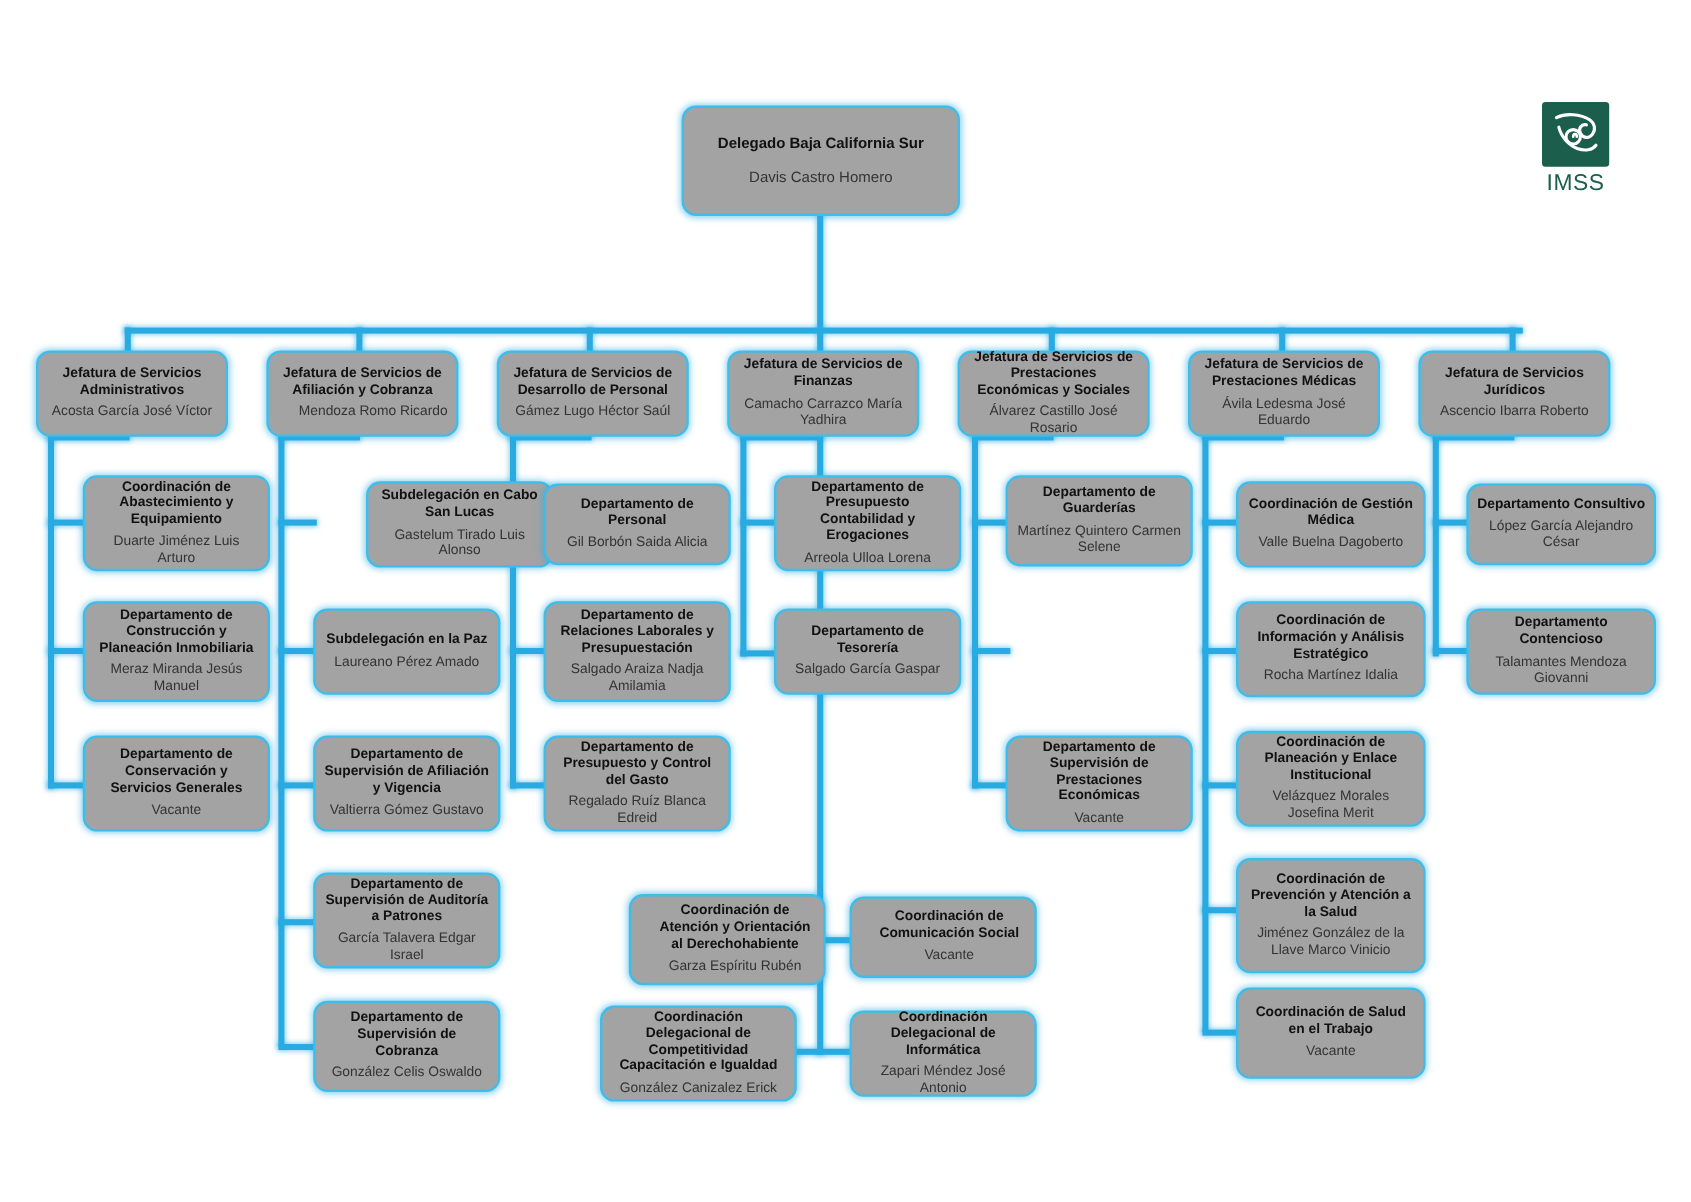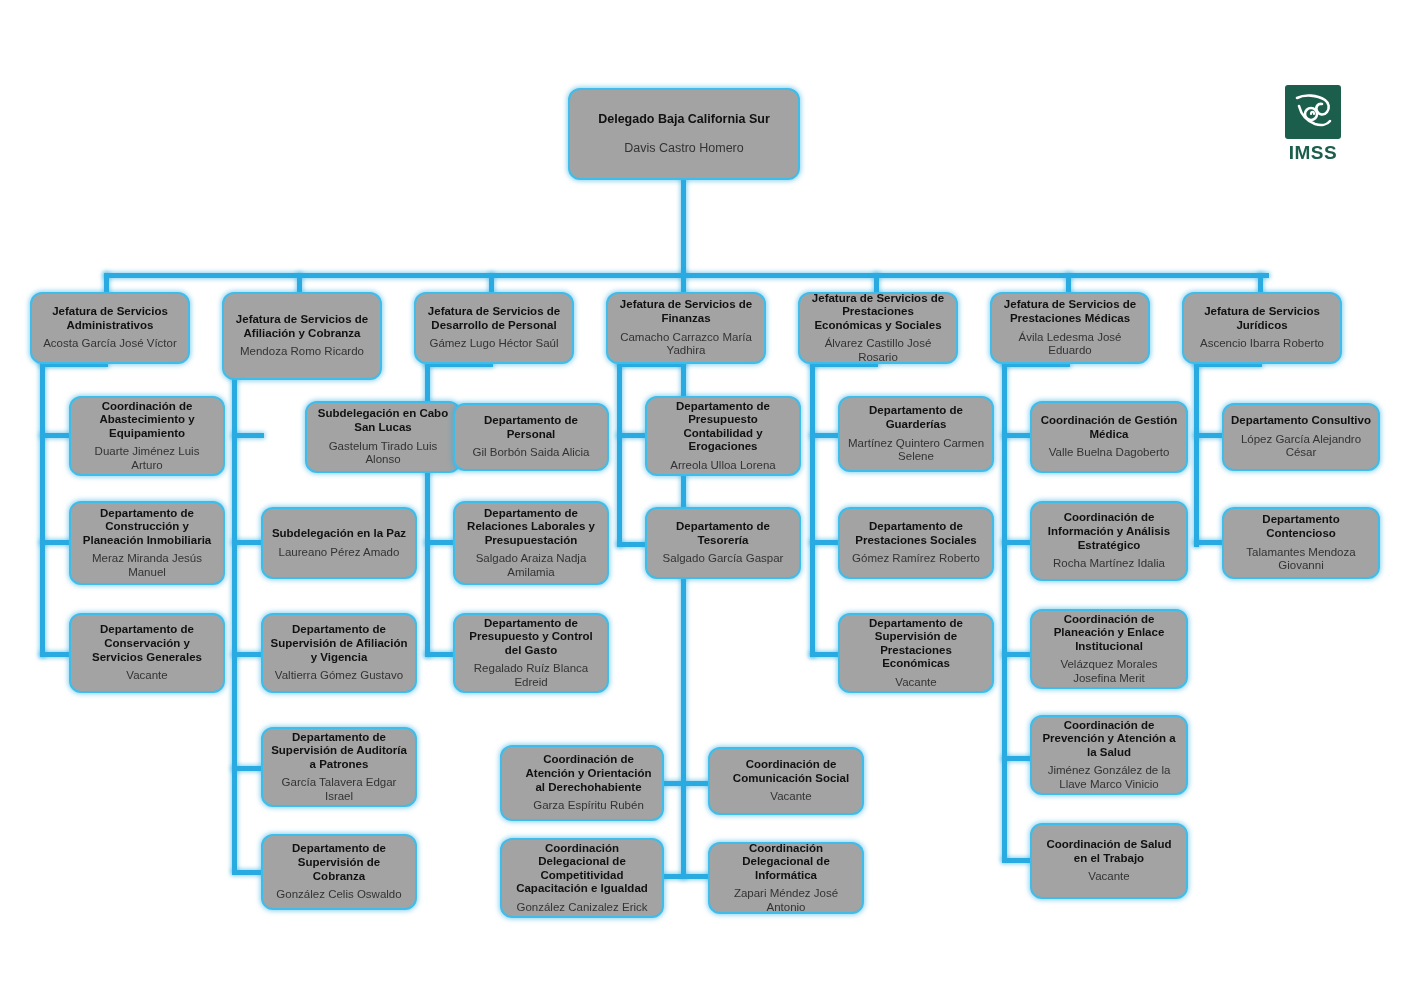--- a/index.html
+++ b/index.html
@@ -72,21 +72,21 @@
   }
   #logo .mark {
     width: 56px; height: 54px;
     background: #1A5E4B;
     border-radius: 3px;
     display: flex; align-items: center; justify-content: center;
   }
   #logo .wordmark {
     margin-top: 3px;
     font-family: "Liberation Sans", sans-serif;
-    font-weight: bold;
+    font-weight: normal;
     font-size: 19px;
     letter-spacing: 0.5px;
     color: #1A5E4B;
   }
 </style>
 </head>
 <body>
 
 <div id="canvas">
 
@@ -165,21 +165,21 @@
   <div class="node root" style="left:568px; top:88px; width:232px; height:92px;">
     <div class="title">Delegado Baja California Sur</div>
     <div class="person">Davis Castro Homero</div>
   </div>
 
   <div class="node lvl1" style="left:30px; top:292px; width:160px; height:72px;">
     <div class="title">Jefatura de Servicios Administrativos</div>
     <div class="person">Acosta García José Víctor</div>
   </div>
 
-  <div class="node lvl1" style="left:222px; top:292px; width:160px; height:88px;">
+  <div class="node lvl1" style="left:222px; top:292px; width:160px; height:72px;align-items:flex-end;">
     <div class="title">Jefatura de Servicios de Afiliación y Cobranza</div>
     <div class="person">Mendoza Romo Ricardo</div>
   </div>
 
   <div class="node lvl1" style="left:414px; top:292px; width:160px; height:72px;">
     <div class="title">Jefatura de Servicios de Desarrollo de Personal</div>
     <div class="person">Gámez Lugo Héctor Saúl</div>
   </div>
 
   <div class="node lvl1" style="left:606px; top:292px; width:160px; height:72px;">
@@ -255,60 +255,56 @@
   </div>
   <div class="node lvl2" style="left:645px; top:507px; width:156px; height:72px;">
     <div class="title">Departamento de Tesorería</div>
     <div class="person">Salgado García Gaspar</div>
   </div>
 
   <div class="node lvl2" style="left:838px; top:396px; width:156px; height:76px;">
     <div class="title">Departamento de Guarderías</div>
     <div class="person">Martínez Quintero Carmen Selene</div>
   </div>
-  <div class="node lvl2" style="left:838px; top:507px; width:156px; height:72px;">
-    <div class="title">Departamento de Prestaciones Sociales</div>
-    <div class="person">Gómez Ramírez Roberto</div>
-  </div>
   <div class="node lvl2" style="left:838px; top:613px; width:156px; height:80px;">
     <div class="title">Departamento de Supervisión de Prestaciones Económicas</div>
     <div class="person">Vacante</div>
   </div>
 
   <div class="node lvl2" style="left:1030px; top:401px; width:158px; height:72px;">
     <div class="title">Coordinación de Gestión Médica</div>
     <div class="person">Valle Buelna Dagoberto</div>
   </div>
   <div class="node lvl2" style="left:1030px; top:501px; width:158px; height:80px;">
     <div class="title">Coordinación de Información y Análisis Estratégico</div>
     <div class="person">Rocha Martínez Idalia</div>
   </div>
   <div class="node lvl2" style="left:1030px; top:609px; width:158px; height:80px;">
     <div class="title">Coordinación de Planeación y Enlace Institucional</div>
     <div class="person">Velázquez Morales Josefina Merit</div>
   </div>
-  <div class="node lvl2" style="left:1030px; top:715px; width:158px; height:80px;">
+  <div class="node lvl2" style="left:1030px; top:715px; width:158px; height:96px;">
     <div class="title">Coordinación de Prevención y Atención a la Salud</div>
     <div class="person">Jiménez González de la Llave Marco Vinicio</div>
   </div>
   <div class="node lvl2" style="left:1030px; top:823px; width:158px; height:76px;">
     <div class="title">Coordinación de Salud en el Trabajo</div>
     <div class="person">Vacante</div>
   </div>
 
   <div class="node lvl2" style="left:1222px; top:403px; width:158px; height:68px;">
     <div class="title">Departamento Consultivo</div>
     <div class="person">López García Alejandro César</div>
   </div>
   <div class="node lvl2" style="left:1222px; top:507px; width:158px; height:72px;">
     <div class="title">Departamento Contencioso</div>
     <div class="person">Talamantes Mendoza Giovanni</div>
   </div>
 
-  <div class="node coord" style="left:500px; top:745px; width:164px; height:76px;padding-left:20px;">
+  <div class="node coord" style="left:524px; top:745px; width:164px; height:76px;padding-left:20px;">
     <div class="title">Coordinación de Atención y Orientación al Derechohabiente</div>
     <div class="person">Garza Espíritu Rubén</div>
   </div>
   <div class="node coord" style="left:708px; top:747px; width:156px; height:68px;padding-left:17px;">
     <div class="title">Coordinación de Comunicación Social</div>
     <div class="person">Vacante</div>
   </div>
   <div class="node coord" style="left:500px; top:838px; width:164px; height:80px;">
     <div class="title">Coordinación Delegacional de Competitividad Capacitación e Igualdad</div>
     <div class="person">González Canizalez Erick</div>

